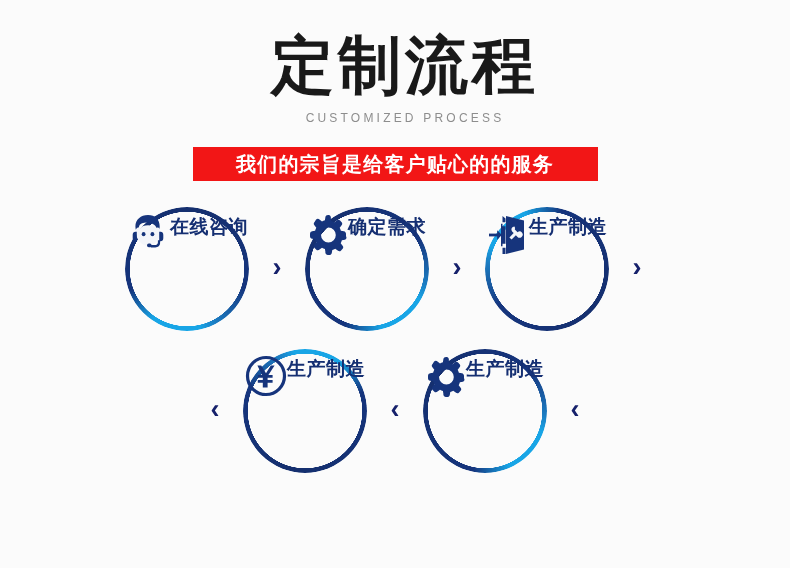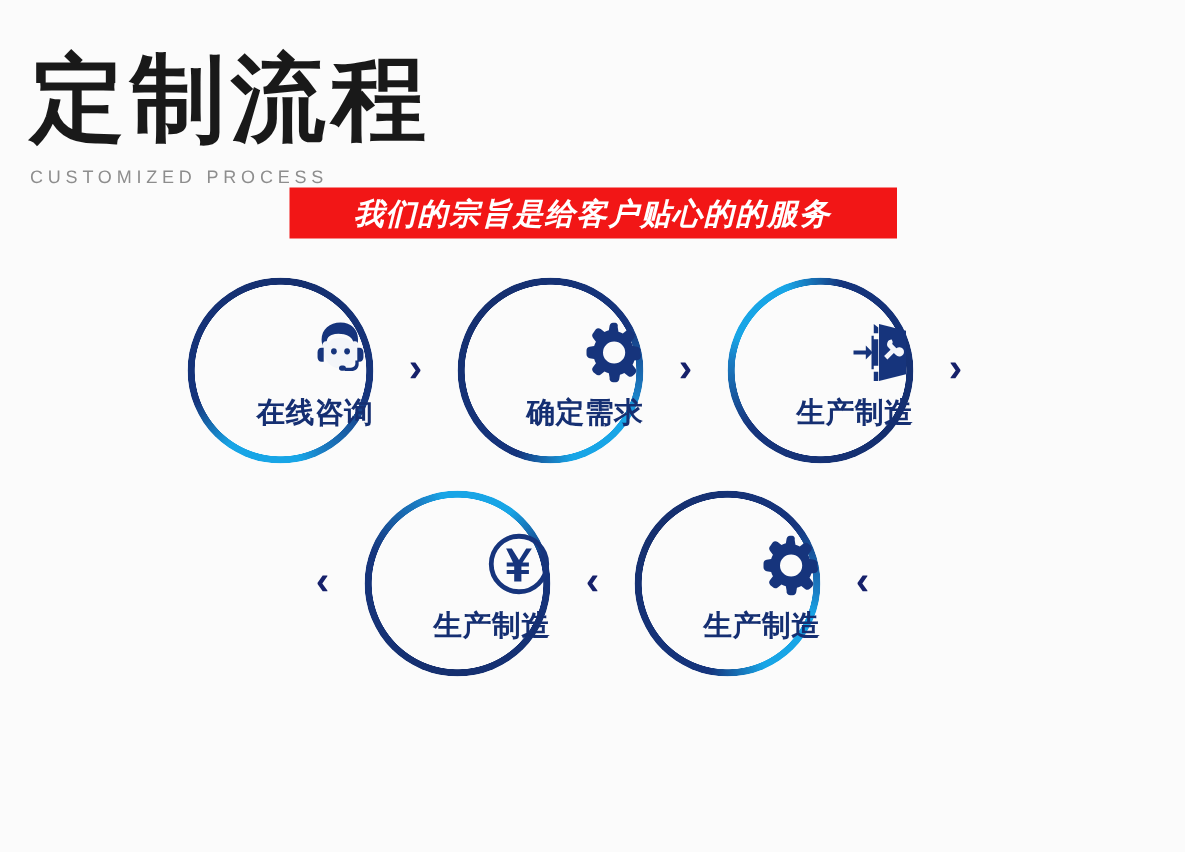--- a/index.html
+++ b/index.html
@@ -10,20 +10,21 @@
     width: 790px;
     height: 568px;
     background: #fbfbfb;
     font-family: "DejaVu Sans", "Liberation Sans", sans-serif;
     overflow: hidden;
     position: relative;
   }
 
   
   .header {
+    text-align: center;
     padding-top: 34px;
     margin-left: 20px;
   }
   .title {
     font-size: 63px;
     line-height: 1.0;
     font-weight: bold;
     color: #191919;
     letter-spacing: 4px;
     font-family: "DejaVu Sans", "Liberation Sans", sans-serif;
@@ -32,23 +33,23 @@
     margin-top: 14px;
     font-size: 12px;
     color: #8d8d8d;
     letter-spacing: 3.2px;
     font-weight: 300;
     font-family: "Liberation Sans", sans-serif;
   }
 
   
   .banner-wrap {
-    display: flex;
-    justify-content: center;
-    font-style: italic;
+    margin-top: 22px;
+    display: flex;
+    justify-content: center;
   }
   .banner {
     width: 405px;
     height: 34px;
     background: #f21616;
     display: flex;
     align-items: center;
     justify-content: center;
   }
   .banner-text {
@@ -92,22 +93,22 @@
         #1b7ec4 345deg,
         #18a5e6 360deg);
     -webkit-mask: radial-gradient(circle closest-side, transparent 0 92%, #000 92.6%, #000 100%);
             mask: radial-gradient(circle closest-side, transparent 0 92%, #000 92.6%, #000 100%);
   }
 
   .step-inner {
     position: absolute;
     inset: 0;
     display: flex;
-    flex-direction: column;
-    align-items: flex-end;
+    flex-direction: row;
+    align-items: flex-start;
     justify-content: center;
   }
   .step-icon {
     height: 44px;
     display: flex;
     align-items: flex-end;
     justify-content: center;
     margin-top: 4px;
   }
   .step-icon svg { display: block; }

